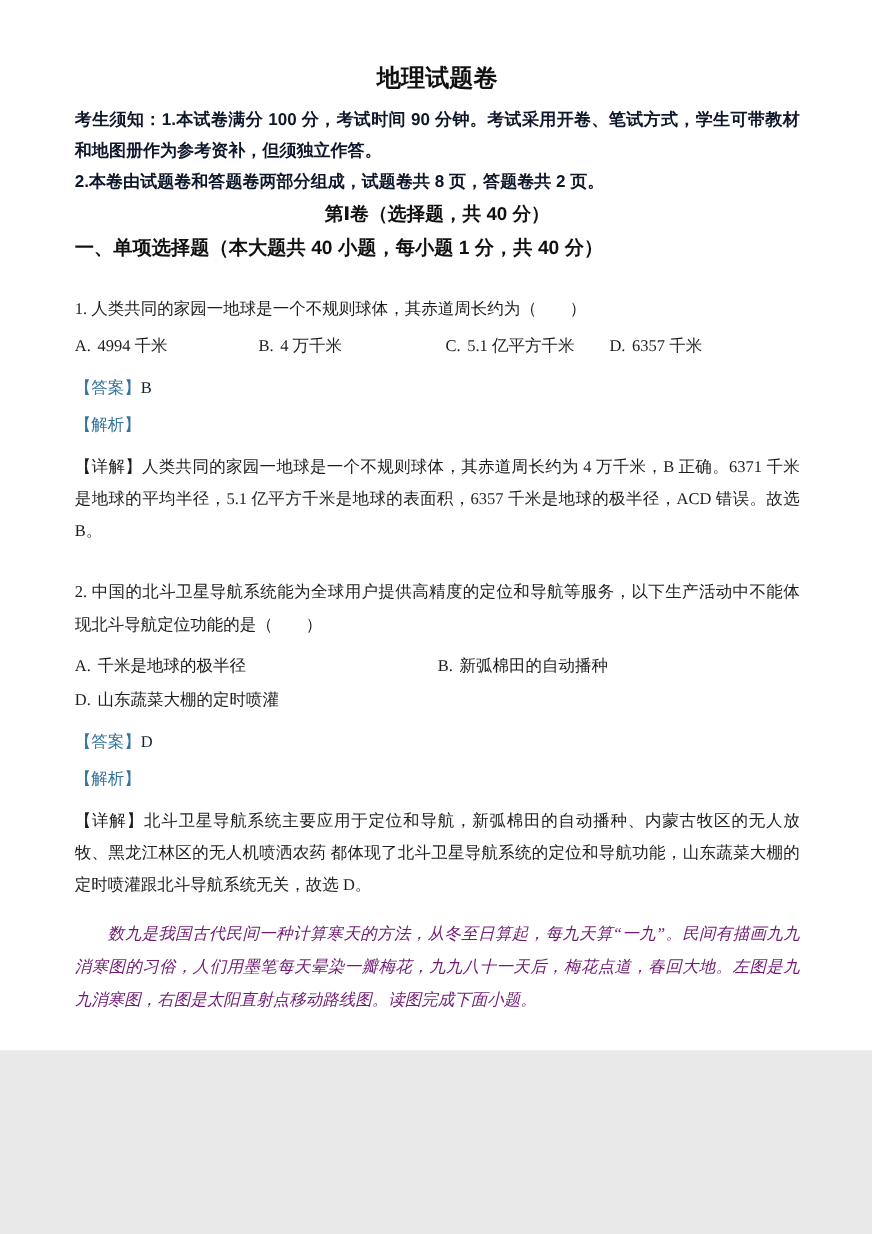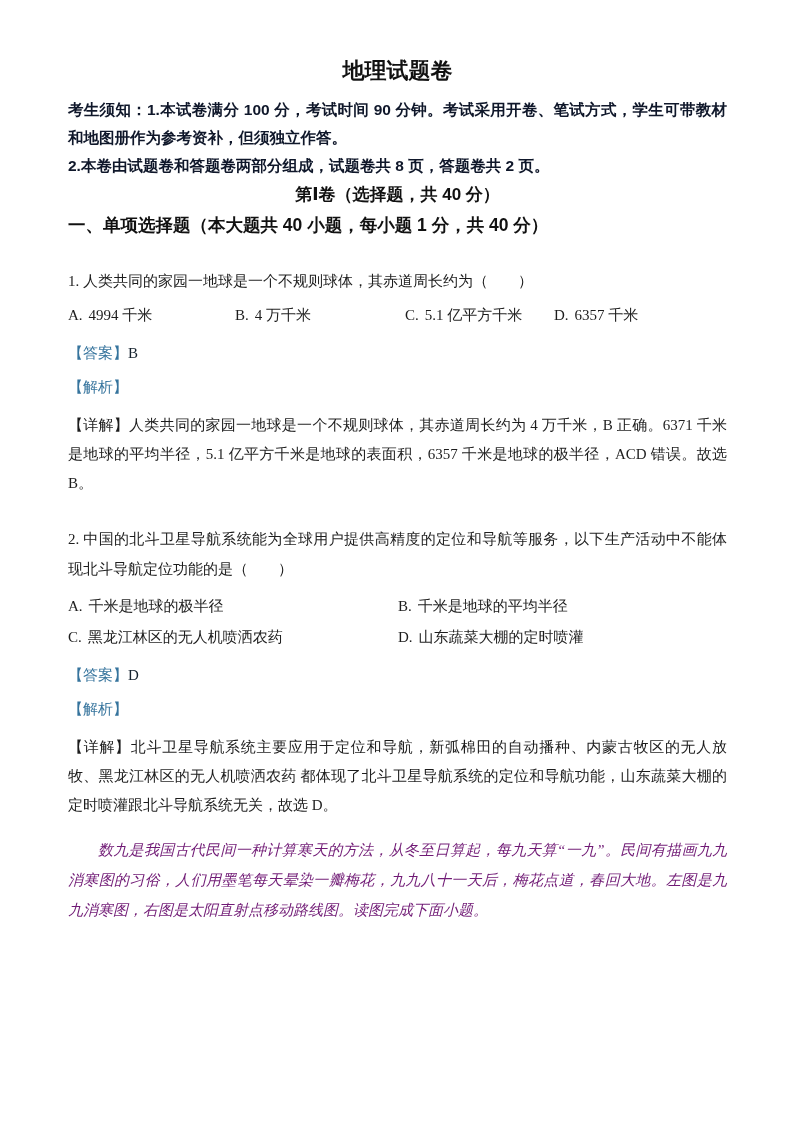--- a/index.html
+++ b/index.html
@@ -1,19 +1,19 @@
 <!DOCTYPE html>
 <html style="--accent: #36749d;"><head>
 <meta charset="utf-8">
 <style>
   * { margin: 0; padding: 0; box-sizing: border-box; }
   html, body { background: #e9e9e9; }
   .page {
     width: 793px;
-    height: 1122px;
+    height: 955px;
     margin: 0 auto;
     background: #ffffff;
     position: relative;
     overflow: hidden;
     font-family: "Liberation Serif", "DejaVu Serif", serif;
     color: #1d1d1d;
     font-size: 15px;
   }
   .content {
     padding: 56px 66px 0 68px;
@@ -108,22 +108,21 @@
       <p class="answer-line"><span class="blue">【答案】</span><span class="answer-letter">B</span></p>
       <p class="analysis-line"><span class="blue">【解析】</span></p>
       <p class="detail"><span>【详解】</span><span>人类共同的家园一地球是一个不规则球体，其赤道周长约为 4 万千米，B 正确。6371 千米是地球的平均半径，5.1 亿平方千米是地球的表面积，6357 千米是地球的极半径，ACD 错误。故选 B。</span></p>
     </div>
 
     <div>
       <p class="stem"><span>2.</span> <span>中国的北斗卫星导航系统能为全球用户提供高精度的定位和导航等服务，以下生产活动中不能体现北斗导航定位功能的是（　　）</span></p>
 
       <div class="options-2">
         <span class="option"><span class="opt-label">A.</span><span>千米是地球的极半径</span></span>
-        <span class="option"><span class="opt-label">B.</span><span>千米是地球的平均半径</span></span>
-        <span class="option"><span class="opt-label">C.</span><span>黑龙江林区的无人机喷洒农药</span></span>
+        <span class="option"><span class="opt-label">B.</span><span>新弧棉田的自动播种</span></span>
         <span class="option"><span class="opt-label">D.</span><span>山东蔬菜大棚的定时喷灌</span></span>
       </div>
 
       <p class="answer-line"><span class="blue">【答案】</span><span class="answer-letter">D</span></p>
       <p class="analysis-line"><span class="blue">【解析】</span></p>
       <p class="detail"><span>【详解】</span><span>北斗卫星导航系统主要应用于定位和导航，新弧棉田的自动播种、内蒙古牧区的无人放牧、黑龙江林区的无人机喷洒农药 都体现了北斗卫星导航系统的定位和导航功能，山东蔬菜大棚的定时喷灌跟北斗导航系统无关，故选 D。</span></p>
     </div>
 
     <p class="passage">数九是我国古代民间一种计算寒天的方法，从冬至日算起，每九天算“一九”。民间有描画九九消寒图的习俗，人们用墨笔每天晕染一瓣梅花，九九八十一天后，梅花点道，春回大地。左图是九九消寒图，右图是太阳直射点移动路线图。读图完成下面小题。</p>
 

